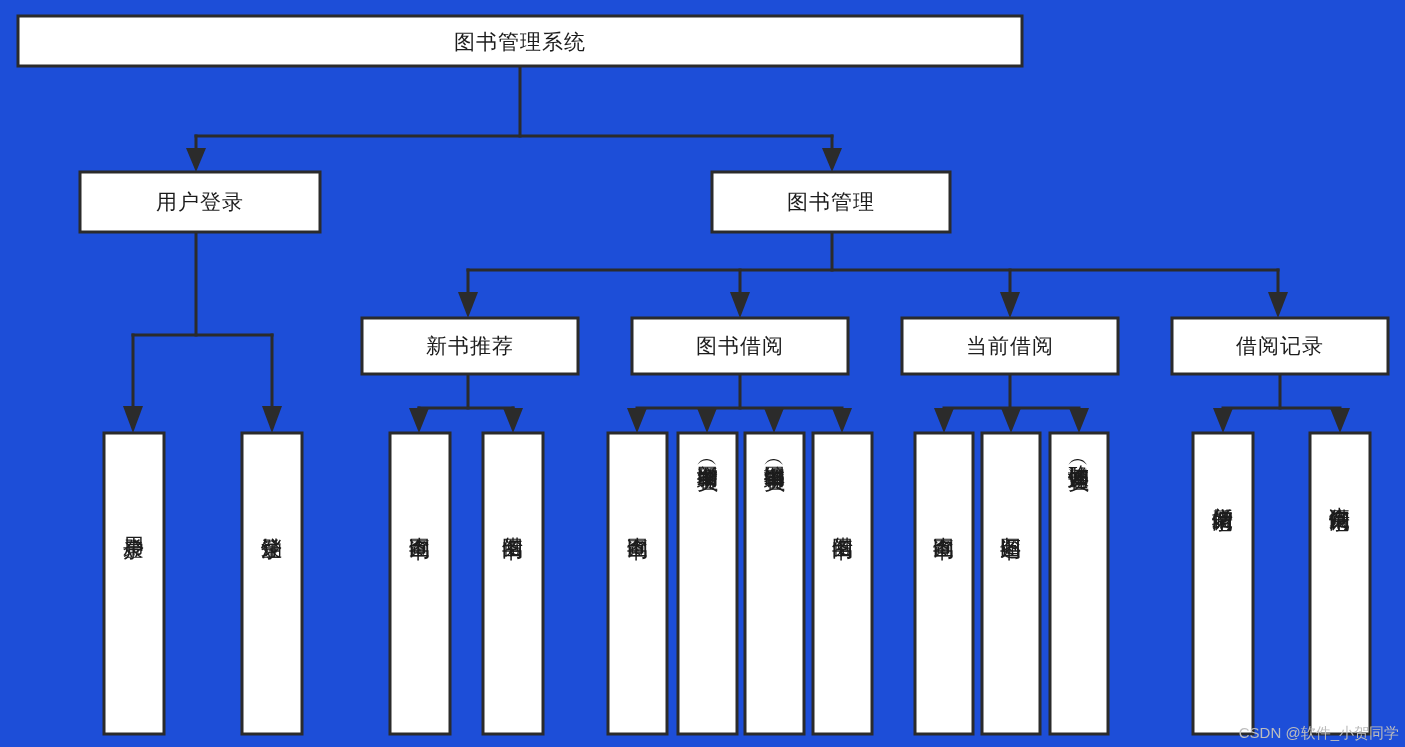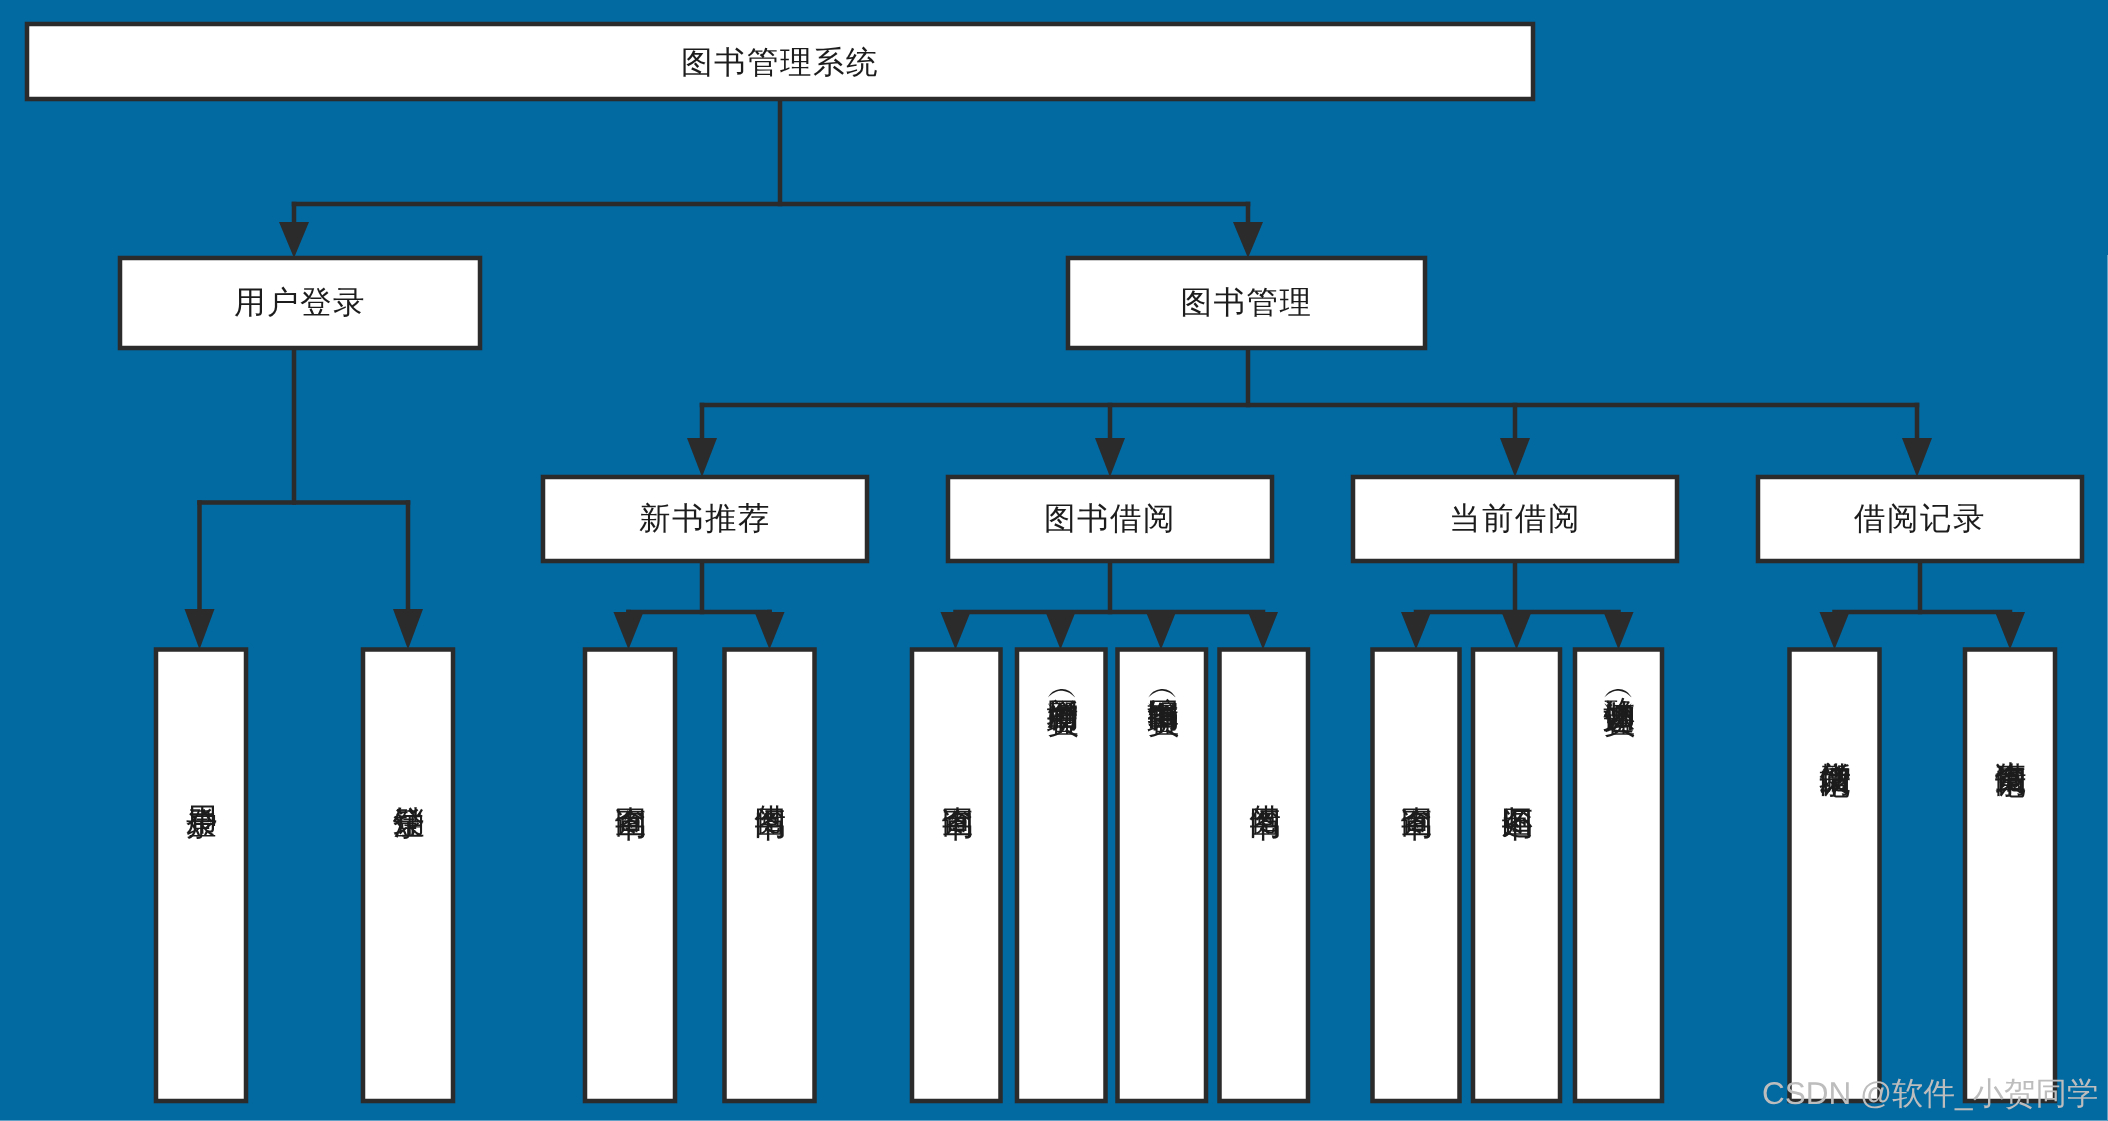--- a/index.html
+++ b/index.html
@@ -1,24 +1,24 @@
 <!DOCTYPE html>
 <html><head>
 <meta charset="utf-8">
 <style>
   html,body{margin:0;padding:0;background:#ffffff;}
   body{width:1405px;height:747px;font-family:"Liberation Sans","DejaVu Sans",sans-serif;overflow:hidden;}
-  #diagram-root{position:relative;width:1405px;height:747px;background:#0369a1;}
+  #diagram-root{position:relative;width:1405px;height:747px;background:#1d4ed8;}
   svg.diagram{display:block;width:1405px;height:747px;}
   .box-rect{fill:#ffffff;stroke:#2b2b2b;stroke-width:3;}
   .connector{stroke:#2b2b2b;stroke-width:3;fill:none;stroke-linecap:square;}
   .arrow-head{fill:#2b2b2b;stroke:none;}
   .node-label{fill:#1c1c1c;font-family:"Liberation Sans","DejaVu Sans",sans-serif;font-size:21px;dominant-baseline:middle;text-anchor:middle;letter-spacing:1px;}
   .node-label-vertical{fill:#1c1c1c;font-family:"Liberation Sans","DejaVu Sans",sans-serif;font-size:21px;letter-spacing:1px;}
-  .watermark{position:absolute;right:6px;bottom:4px;color:#bdbdbd;font-size:21px;font-family:"Liberation Sans","DejaVu Sans",sans-serif;white-space:nowrap;}
+  .watermark{position:absolute;right:6px;bottom:4px;color:#bdbdbd;font-size:15px;font-family:"Liberation Sans","DejaVu Sans",sans-serif;white-space:nowrap;}
 </style>
 </head>
 <body>
 
 <div id="diagram-root">
   <svg class="diagram" viewBox="0 0 1405 747" xmlns="http://www.w3.org/2000/svg">
 
     <g>
 
       <path class="connector" d="M520,66 L520,136"></path>

